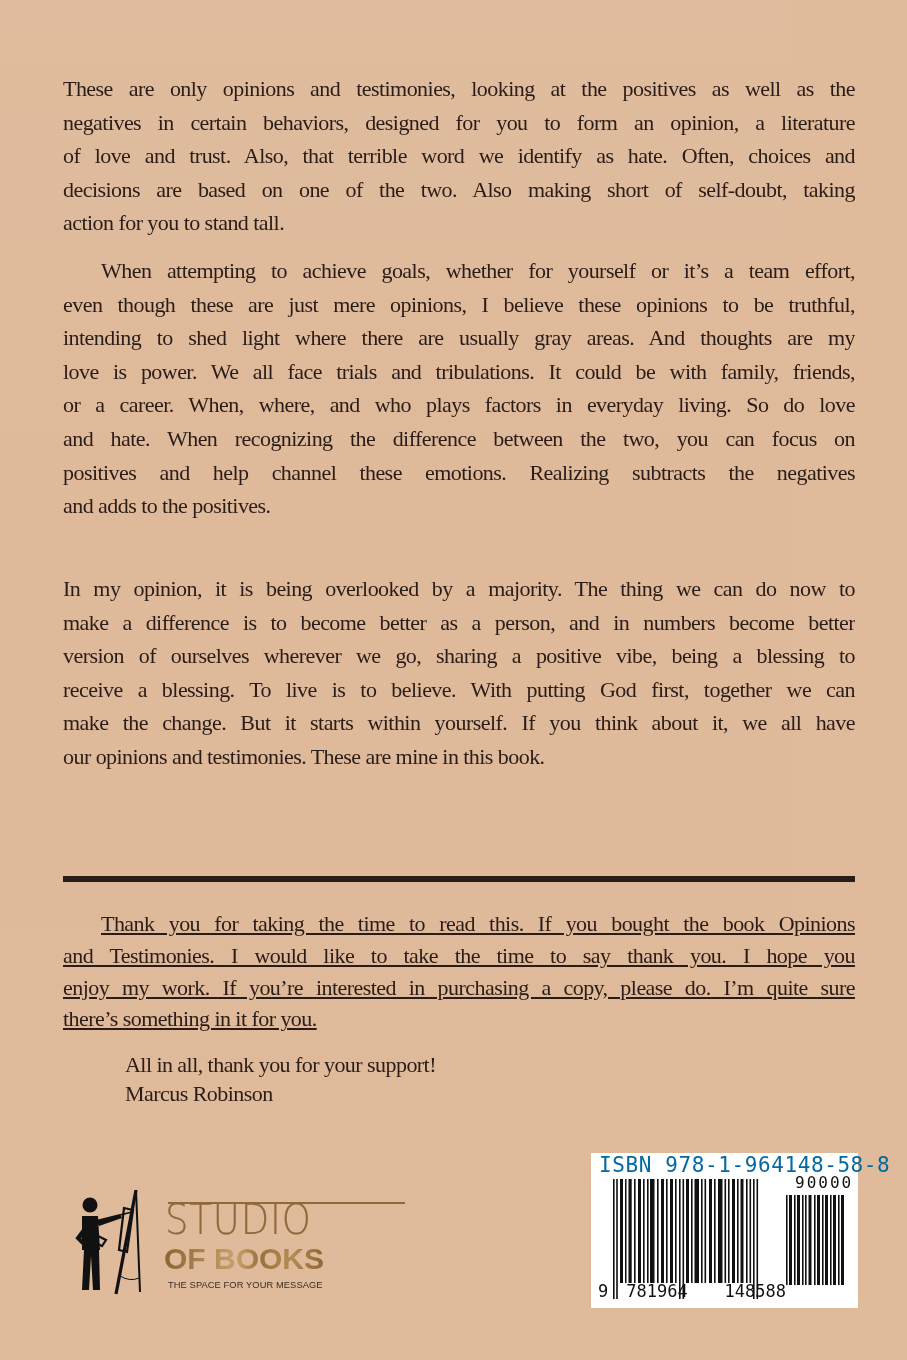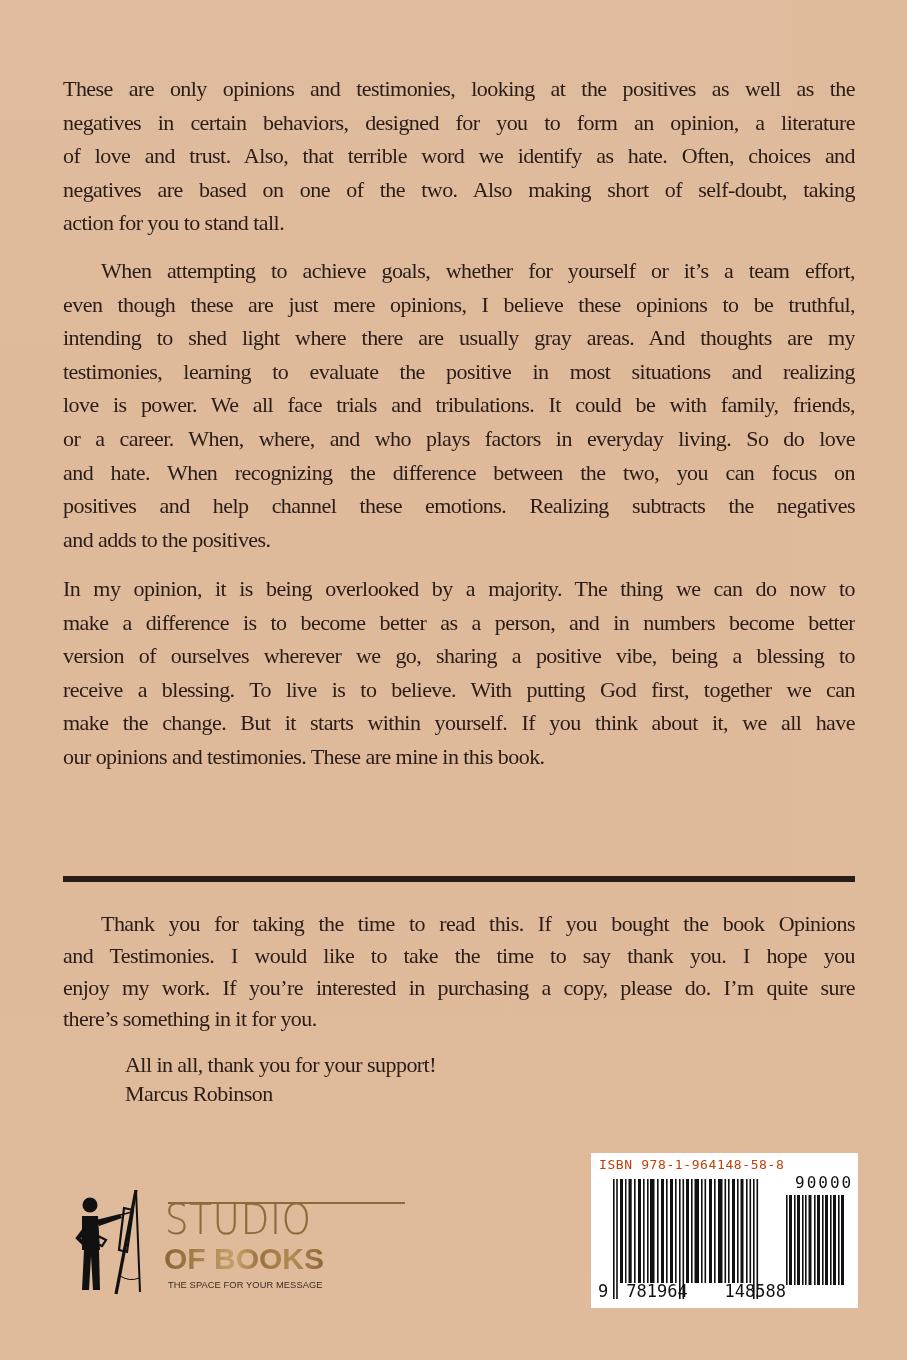--- a/index.html
+++ b/index.html
@@ -42,21 +42,21 @@
       text-align-last: left;
     }
     .line.indent {
       padding-left: 38px;
       box-sizing: border-box;
     }
     #p1 { top: 72px; }
     #p2 { top: 254px; }
     #p3 { top: 572px; }
     #p4 { top: 908px; }
-    #p4 .line { height: 31.8px; line-height: 31.8px; }
+    #p4 .line { height: 31.8px; line-height: 31.8px; text-decoration: underline; }
     .closing {
       position: absolute;
       left: 101px;
       top: 1050px;
       font-size: 22px;
       letter-spacing: -0.55px;
       margin-left: 24px;
     }
     .closing .line {
       height: 29px;
@@ -140,22 +140,22 @@
       top: 1153px;
       width: 267px;
       height: 155px;
       background: #ffffff;
     }
     .isbn-text {
       position: absolute;
       left: 8px;
       top: 3px;
       font-family: "DejaVu Sans Mono", "Liberation Mono", monospace;
-      font-size: 13px;
-      color: #c2410c;
+      font-size: 21px;
+      color: #0369a1;
       letter-spacing: 0.6px;
       white-space: nowrap;
       line-height: 18px;
     }
     .addon-text {
       position: absolute;
       left: 204px;
       top: 20px;
       font-family: "DejaVu Sans Mono", "Liberation Mono", monospace;
       font-size: 16px;
@@ -191,29 +191,28 @@
   </style>
 </head>
 <body>
 
 <div class="page">
 
   <div class="para" id="p1">
     <span class="line">These are only opinions and testimonies, looking at the positives as well as the</span>
     <span class="line">negatives in certain behaviors, designed for you to form an opinion, a literature</span>
     <span class="line">of love and trust. Also, that terrible word we identify as hate. Often, choices and</span>
-    <span class="line">negatives are based on one of the two. Also making short of self-doubt, taking</span>
+    <span class="line">decisions are based on one of the two. Also making short of self-doubt, taking</span>
     <span class="line last">action for you to stand tall.</span>
   </div>
 
   <div class="para" id="p2">
     <span class="line indent">When attempting to achieve goals, whether for yourself or it’s a team effort,</span>
     <span class="line">even though these are just mere opinions, I believe these opinions to be truthful,</span>
     <span class="line">intending to shed light where there are usually gray areas. And thoughts are my</span>
-    <span class="line">testimonies, learning to evaluate the positive in most situations and realizing</span>
     <span class="line">love is power. We all face trials and tribulations. It could be with family, friends,</span>
     <span class="line">or a career. When, where, and who plays factors in everyday living. So do love</span>
     <span class="line">and hate. When recognizing the difference between the two, you can focus on</span>
     <span class="line">positives and help channel these emotions. Realizing subtracts the negatives</span>
     <span class="line last">and adds to the positives.</span>
   </div>
 
   <div class="para" id="p3">
     <span class="line">In my opinion, it is being overlooked by a majority. The thing we can do now to</span>
     <span class="line">make a difference is to become better as a person, and in numbers become better</span>

